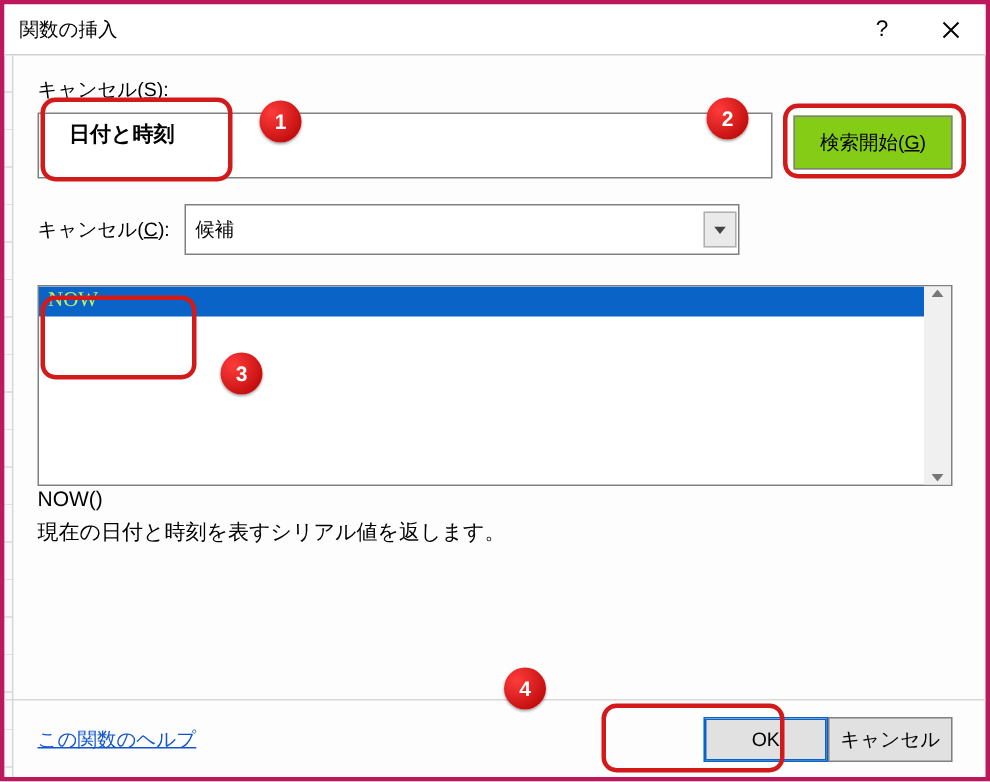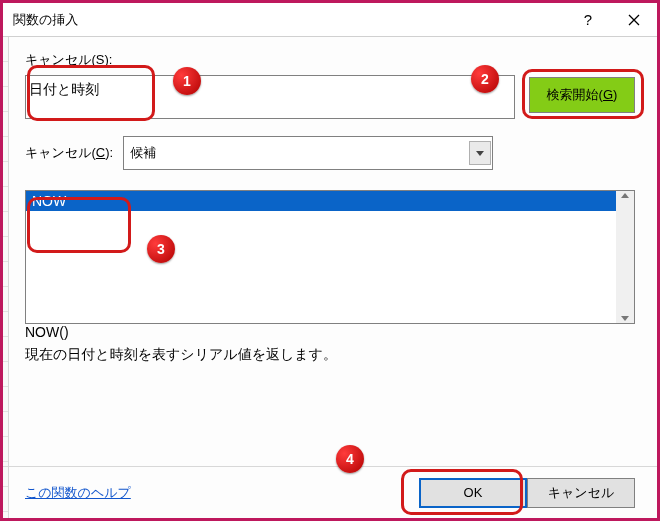--- a/index.html
+++ b/index.html
@@ -63,27 +63,28 @@
     gap: 14px;
     margin-bottom: 14px;
   }
   .search-input-wrap {
     flex: 1;
     padding-top: 2px;
   }
   .search-input {
     width: 100%;
     height: 44px;
-    padding: 4px 3px;
+    padding: 4px 20px;
     border: 1px solid #808080;
     background: #fff;
     font-size: 14px;
     font-family: inherit;
     line-height: 1.3;
     resize: none;
+    font-weight: bold;
   }
   .search-btn {
     height: 36px;
     min-width: 106px;
     padding: 0 14px;
     margin-top: 4px;
     border: 1px solid #808080;
     background: #84cc16;
     font-size: 13px;
     font-family: inherit;
@@ -130,21 +131,22 @@
   .funclist-inner {
     flex: 1;
     overflow: hidden;
   }
   .func-item {
     padding: 2px 6px;
     font-size: 14px;
   }
   .func-item.selected {
     background: #0a64c8;
-    color: #ffffff;
+    color: #bef264;
+    font-family: Liberation Serif, serif;
   }
   .funclist-scroll {
     width: 18px;
     background: #f0f0f0;
     display: flex;
     flex-direction: column;
     align-items: center;
     justify-content: space-between;
     padding: 2px 0;
   }
@@ -166,21 +168,21 @@
   }
   .help-link {
     color: #1155cc;
     text-decoration: underline;
     cursor: pointer;
     font-size: 13px;
   }
   .spacer { flex: 1; }
   .btn {
     height: 30px;
-    width: 108px;
+    width: 83px;
     border: 1px solid #808080;
     background: #e1e1e1;
     font-size: 13px;
     font-family: inherit;
     cursor: pointer;
   }
   .btn.primary {
     border: 1px solid #0a64c8;
     box-shadow: inset 0 0 0 1px #0a64c8;
   }

